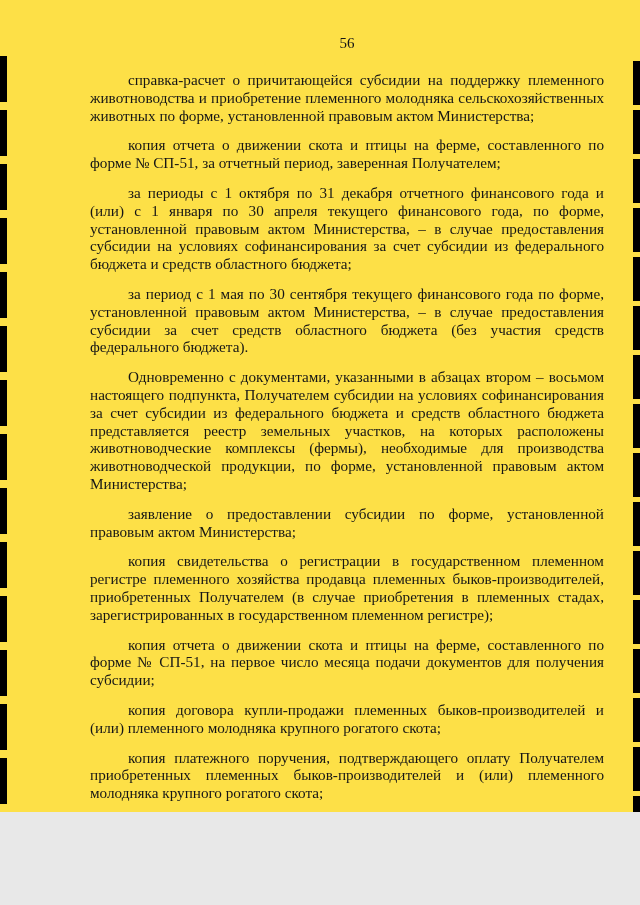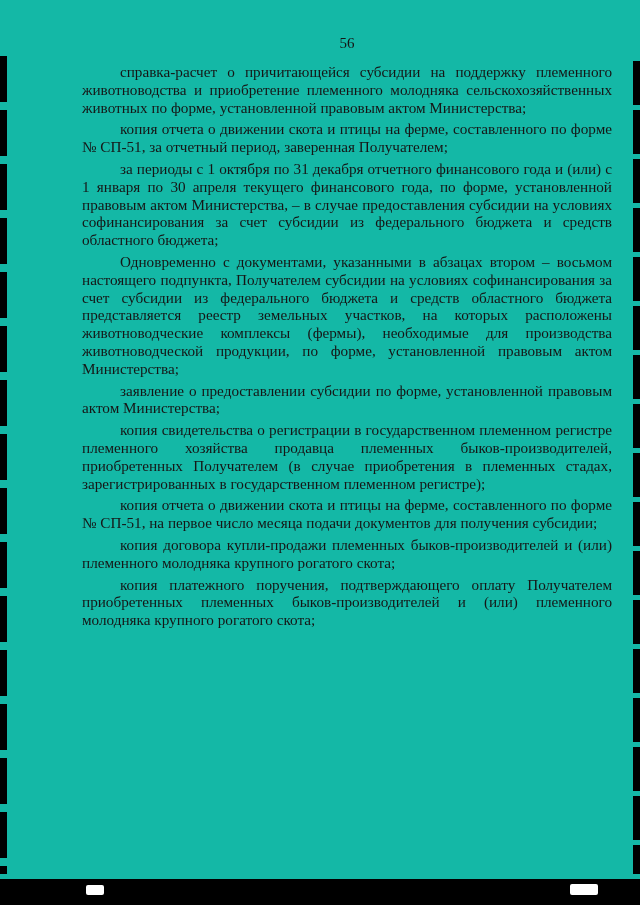--- a/index.html
+++ b/index.html
@@ -1,20 +1,20 @@
 <!DOCTYPE html>
 <html><head>
 <meta charset="utf-8">
 <style>
   html, body { margin: 0; padding: 0; background: #e8e8e8; }
   #page {
     position: relative;
     width: 640px;
-    height: 905px;
-    background: #14b8a6;
+    height: 812px;
+    background: #fde047;
     font-family: "Liberation Serif", "DejaVu Serif", serif;
     overflow: hidden;
     margin: 0 auto;
   }
   .page-number {
     position: absolute;
     top: 35px;
     left: 78px;
     width: 538px;
     text-align: center;
@@ -25,21 +25,21 @@
     position: absolute;
     top: 59px;
     left: 78px;
     width: 538px;
     font-size: 15.2px;
     line-height: 17.8px;
     text-align: justify;
     color: #161616;
   }
   .content p {
-    margin: 4px;
+    margin: 12px;
     padding: 0;
     text-indent: 38px;
   }
   
   .scan-edge {
     position: absolute;
     top: 56px;
     height: 818px;
     width: 7px;
     background: repeating-linear-gradient(
@@ -74,20 +74,21 @@
 <body>
 
 <div id="page">
 
   <div class="page-number">56</div>
 
   <div class="content">
     <p>справка-расчет о причитающейся субсидии на поддержку племенного животноводства и приобретение племенного молодняка сельскохозяйственных животных по форме, установленной правовым актом Министерства;</p>
     <p>копия отчета о движении скота и птицы на ферме, составленного по форме № СП-51, за отчетный период, заверенная Получателем;</p>
     <p>за периоды с 1 октября по 31 декабря отчетного финансового года и (или) с 1 января по 30 апреля текущего финансового года, по форме, установленной правовым актом Министерства, – в случае предоставления субсидии на условиях софинансирования за счет субсидии из федерального бюджета и средств областного бюджета;</p>
+    <p>за период с 1 мая по 30 сентября текущего финансового года по форме, установленной правовым актом Министерства, – в случае предоставления субсидии за счет средств областного бюджета (без участия средств федерального бюджета).</p>
     <p>Одновременно с документами, указанными в абзацах втором – восьмом настоящего подпункта, Получателем субсидии на условиях софинансирования за счет субсидии из федерального бюджета и средств областного бюджета представляется реестр земельных участков, на которых расположены животноводческие комплексы (фермы), необходимые для производства животноводческой продукции, по форме, установленной правовым актом Министерства;</p>
     <p>заявление о предоставлении субсидии по форме, установленной правовым актом Министерства;</p>
     <p>копия свидетельства о регистрации в государственном племенном регистре племенного хозяйства продавца племенных быков-производителей, приобретенных Получателем (в случае приобретения в племенных стадах, зарегистрированных в государственном племенном регистре);</p>
     <p>копия отчета о движении скота и птицы на ферме, составленного по форме № СП-51, на первое число месяца подачи документов для получения субсидии;</p>
     <p>копия договора купли-продажи племенных быков-производителей и (или) племенного молодняка крупного рогатого скота;</p>
     <p>копия платежного поручения, подтверждающего оплату Получателем приобретенных племенных быков-производителей и (или) племенного молодняка крупного рогатого скота;</p>
   </div>
 
   <div class="scan-edge left"></div>
   <div class="scan-edge right"></div>

